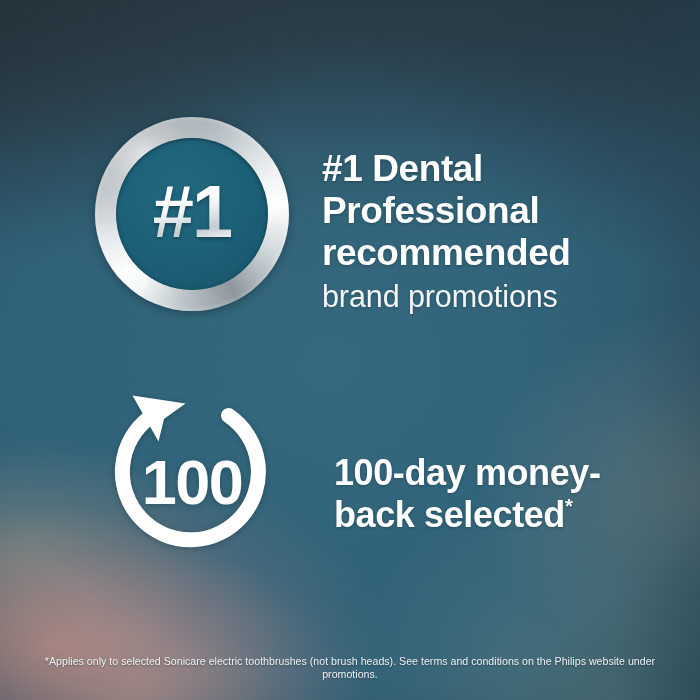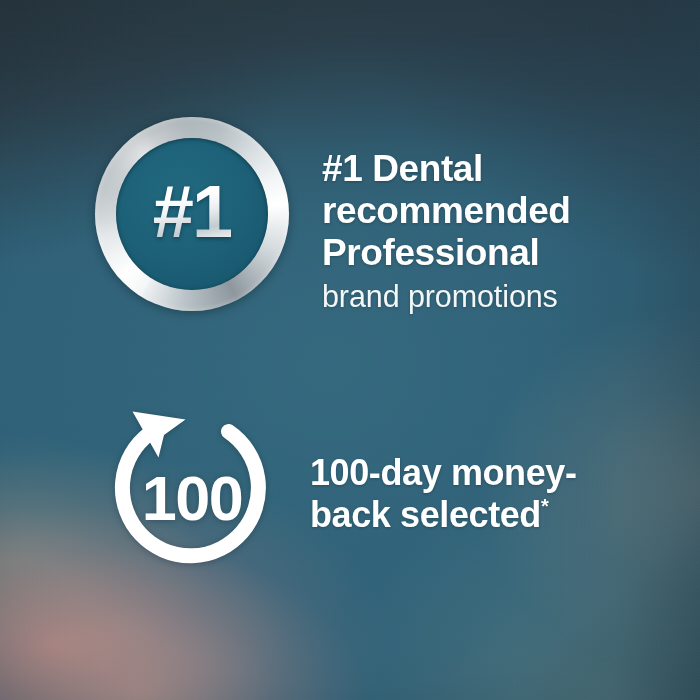--- a/index.html
+++ b/index.html
@@ -186,37 +186,37 @@
     line-height: 1.30;
     letter-spacing: -0.1px;
     margin-top: 3px;
     text-shadow: 0 1px 3px rgba(10,26,34,0.28);
   }
 
   
   .badge-hundred {
     position: absolute;
     left: 102px;
-    top: 408px;
+    top: 392px;
     width: 180px;
     height: 160px;
     text-decoration: underline;
   }
 
   .badge-hundred svg {
     display: block;
     width: 180px;
     height: 160px;
     overflow: visible;
     filter: drop-shadow(0 1px 3px rgba(8,24,32,0.30));
   }
 
   .claim2-text {
     position: absolute;
-    left: 310px;
+    left: 334px;
     top: 452px;
     width: 360px;
   }
 
   .claim2-text .claim-strong {
     font-size: 36px;
     line-height: 1.17;
   }
 
   .sup-star {
@@ -264,22 +264,22 @@
 
     <div class="badge-one">
       <div class="badge-one-inner">
         <span class="badge-one-text">#1</span>
       </div>
     </div>
 
     <div class="claim1-text">
       <div class="claim-strong">
         <div>#1 Dental</div>
+        <div>Professional</div>
         <div>recommended</div>
-        <div>Professional</div>
       </div>
       <div class="claim-light">
         <div>brand promotions</div>
       </div>
     </div>
 
     <div class="badge-hundred">
       <svg viewBox="0 0 180 160" xmlns="http://www.w3.org/2000/svg" aria-hidden="true">
 
         <path d="M 126.5 23.5
@@ -290,15 +290,16 @@
       </svg>
     </div>
 
     <div class="claim2-text">
       <div class="claim-strong">
         <div>100-day money-</div>
         <div><span>back selected</span><span class="sup-star">*</span></div>
       </div>
     </div>
 
+    <div class="footnote">*Applies only to selected Sonicare electric toothbrushes (not brush heads). See terms and conditions on the Philips website under promotions.</div>
 
   </div>
 </div>
 
 </body></html>

